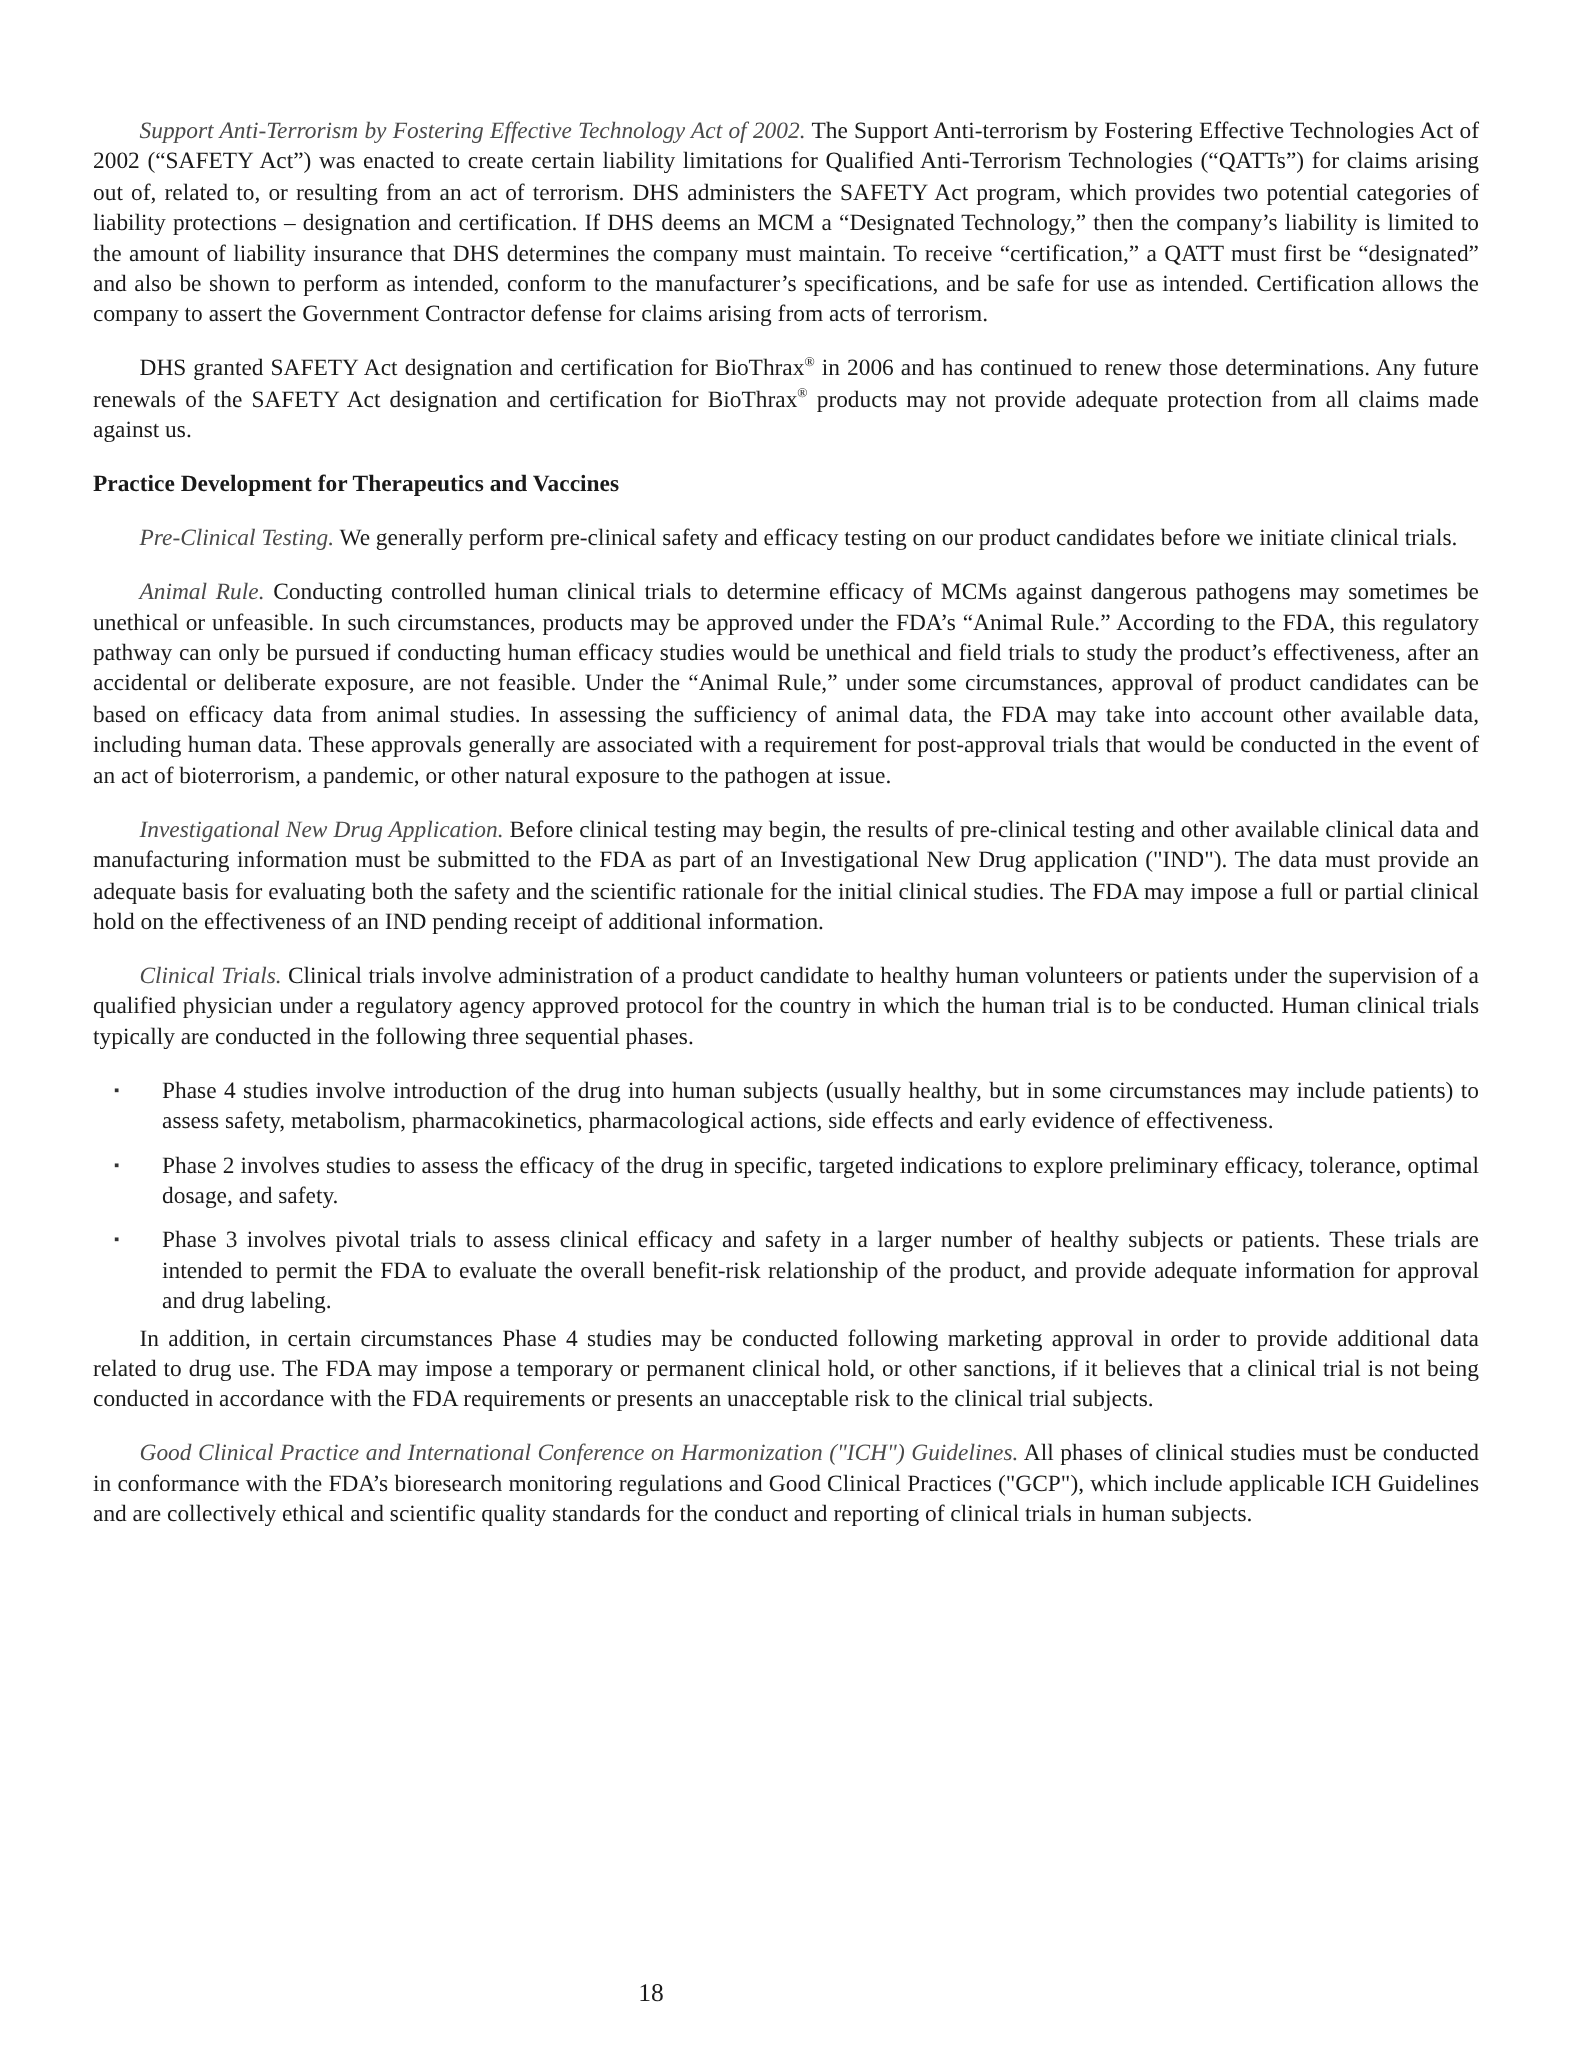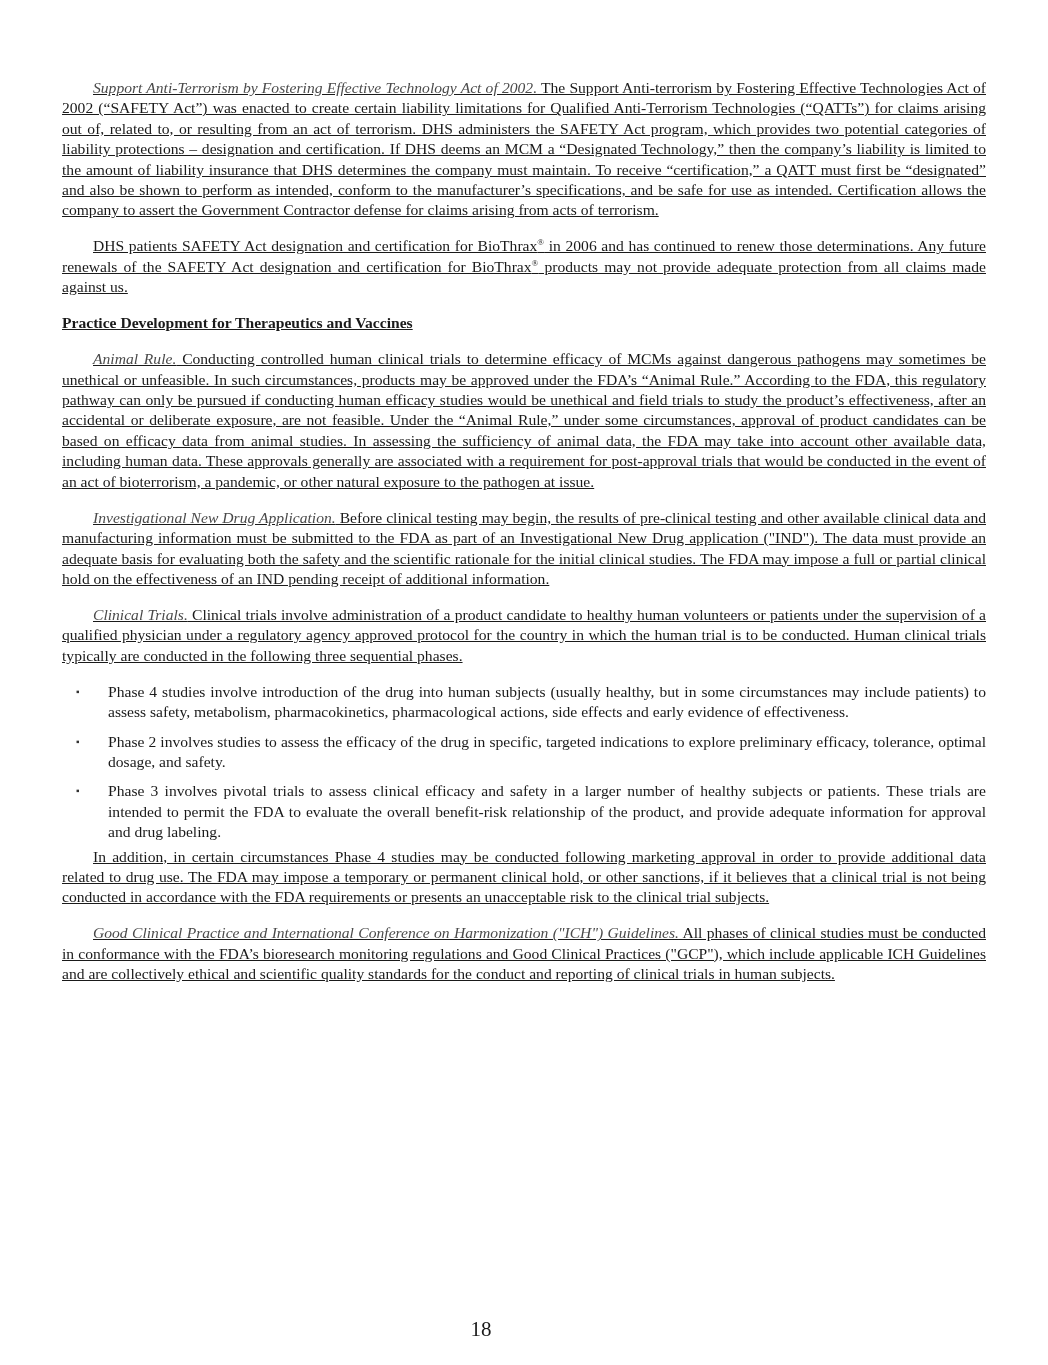--- a/index.html
+++ b/index.html
@@ -14,21 +14,20 @@
   }
   .page {
     position: absolute;
     left: 62px;
     top: 78px;
     width: 924px;
   }
   p {
     margin: 0;
     text-align: justify;
-    text-decoration: underline;
   }
   .indent { text-indent: 31px; }
   .lead { font-style: italic; color: #4a4a4a; }
   .gap { margin-bottom: 15.6px; }
   .heading {
     font-weight: bold;
     margin: 0 0 15.6px 0;
   }
   sup { font-size: 9px; line-height: 0; vertical-align: super; }
   ul.bullets {
@@ -48,39 +47,41 @@
     top: 0;
     font-size: 10px;
     color: #333;
   }
   .page-number {
     position: absolute;
     top: 1319px;
     left: 0;
     width: 868px;
     text-align: center;
-    font-size: 21px;
-    padding-left: 47px;
+    font-size: 17px;
   }
 </style>
 </head>
 <body>
 
 <div class="page">
 
   <p class="indent gap">
     <span class="lead">Support Anti-Terrorism by Fostering Effective Technology Act of 2002.</span><span> The Support Anti-terrorism by Fostering Effective Technologies Act of 2002 (“SAFETY Act”) was enacted to create certain liability limitations for Qualified Anti-Terrorism Technologies (“QATTs”) for claims arising out of, related to, or resulting from an act of terrorism. DHS administers the SAFETY Act program, which provides two potential categories of liability protections – designation and certification. If DHS deems an MCM a “Designated Technology,” then the company’s liability is limited to the amount of liability insurance that DHS determines the company must maintain. To receive “certification,” a QATT must first be “designated” and also be shown to perform as intended, conform to the manufacturer’s specifications, and be safe for use as intended. Certification allows the company to assert the Government Contractor defense for claims arising from acts of terrorism.</span>
   </p>
 
   <p class="indent gap">
-    <span>DHS patients SAFETY Act designation and certification for BioThrax</span><sup>®</sup><span> in 2006 and has continued to renew those determinations. Any future renewals of the SAFETY Act designation and certification for BioThrax</span><sup>®</sup><span> products may not provide adequate protection from all claims made against us.</span>
+    <span>DHS granted SAFETY Act designation and certification for BioThrax</span><sup>®</sup><span> in 2006 and has continued to renew those determinations. Any future renewals of the SAFETY Act designation and certification for BioThrax</span><sup>®</sup><span> products may not provide adequate protection from all claims made against us.</span>
   </p>
 
   <p class="heading">Practice Development for Therapeutics and Vaccines</p>
 
+  <p class="indent gap">
+    <span class="lead">Pre-Clinical Testing.</span><span> We generally perform pre-clinical safety and efficacy testing on our product candidates before we initiate clinical trials.</span>
+  </p>
 
   <p class="indent gap">
     <span class="lead">Animal Rule.</span><span> Conducting controlled human clinical trials to determine efficacy of MCMs against dangerous pathogens may sometimes be unethical or unfeasible. In such circumstances, products may be approved under the FDA’s “Animal Rule.” According to the FDA, this regulatory pathway can only be pursued if conducting human efficacy studies would be unethical and field trials to study the product’s effectiveness, after an accidental or deliberate exposure, are not feasible. Under the “Animal Rule,” under some circumstances, approval of product candidates can be based on efficacy data from animal studies. In assessing the sufficiency of animal data, the FDA may take into account other available data, including human data. These approvals generally are associated with a requirement for post-approval trials that would be conducted in the event of an act of bioterrorism, a pandemic, or other natural exposure to the pathogen at issue.</span>
   </p>
 
   <p class="indent gap">
     <span class="lead">Investigational New Drug Application.</span><span> Before clinical testing may begin, the results of pre-clinical testing and other available clinical data and manufacturing information must be submitted to the FDA as part of an Investigational New Drug application ("IND"). The data must provide an adequate basis for evaluating both the safety and the scientific rationale for the initial clinical studies. The FDA may impose a full or partial clinical hold on the effectiveness of an IND pending receipt of additional information.</span>
   </p>
 
   <p class="indent gap">

